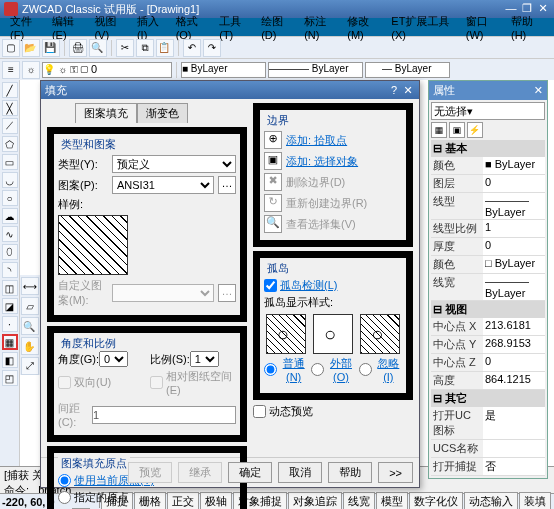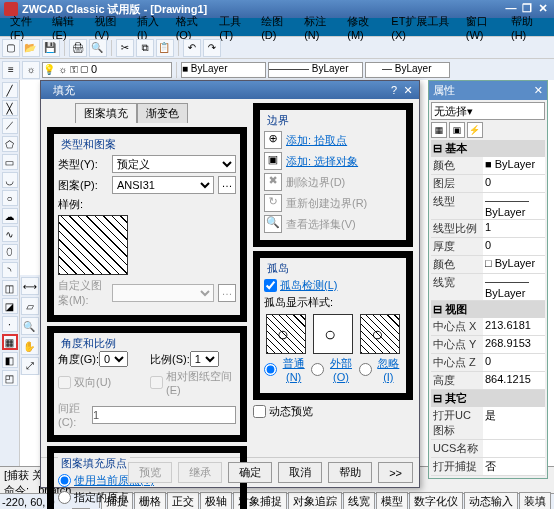--- a/index.html
+++ b/index.html
@@ -1,17 +1,17 @@
 <!DOCTYPE html>
 <html><head>
 <meta charset="utf-8">
 <style>
 * { box-sizing: border-box; margin: 0; padding: 0; font-family: "Microsoft YaHei", Tahoma, sans-serif; font-size: 11px; }
 body { background: #fff; width: 554px; height: 509px; overflow: hidden; position: relative; }
-.title-bar { background: linear-gradient(#5a8cc7,#3c6aa8); height: 14px; display: flex; align-items: center; color: #fff; padding: 9px 4px; font-weight: bold; }
+.title-bar { background: linear-gradient(#5a8cc7,#3c6aa8); height: 14px; display: flex; align-items: center; color: #fff; padding: 9px 4px; }
 .title-bar .logo { width: 14px; height: 14px; background: #c33; margin-right: 4px; border-radius: 2px; }
 .title-bar .title { flex: 1; font-size: 11px; }
 .title-bar .wbtn { width: 14px; height: 14px; text-align: center; margin-left: 2px; cursor: pointer; }
 .menu-bar { background: #0369a1; height: 18px; display: flex; align-items: center; padding: 0 6px; gap: 2px; }
 .menu-item { padding: 1px 4px; cursor: pointer; }
 .toolbar-row { background: #e8eef7; height: 22px; display: flex; align-items: center; padding: 0 2px; gap: 2px; border-top: 1px solid #ccc; }
 .tb-btn { width: 18px; height: 18px; border: 1px solid #cbd7e6; background: #f5f8fc; cursor: pointer; display: flex; align-items: center; justify-content: center; font-size: 10px; }
 .tb-sep { width: 1px; height: 16px; background: #ccc; margin: 0 2px; }
 .tb-select { height: 16px; border: 1px solid #999; font-size: 10px; background: #fff; }
 .tb-select.layer { width: 130px; }
@@ -19,39 +19,39 @@
 .tb-select.ltype { width: 95px; }
 .tb-select.lweight { width: 85px; padding-left: 16px; }
 .main-area { position: relative; height: 416px; background: #fff; display: flex; }
 .left-toolbar { width: 20px; background: #e8eef7; display: flex; flex-direction: column; align-items: center; padding-top: 2px; gap: 2px; border-right: 1px solid #ccc; }
 .left-toolbar .tb-btn { width: 16px; height: 16px; }
 .left-toolbar .tb-btn.sel { border: 2px solid #d33; }
 .left-toolbar2 { width: 20px; background: #e8eef7; display: flex; flex-direction: column; align-items: center; padding-top: 2px; gap: 2px; position:absolute; left:20px; top:195px; z-index:1;}
 .canvas { flex: 1; background: #fff; position: relative; }
 .cmd-row { position: absolute; bottom: 15px; left: 0; right: 0; height: 28px; background: #f0f0f0; border-top: 1px solid #999; font-size: 11px; padding: 1px 4px; }
 .status-row { position: absolute; bottom: 0; left: 0; right: 0; height: 16px; background: #e8eef7; border-top: 1px solid #999; display: flex; align-items: center; font-size: 10px; }
-.status-coords { width: 100px; border-right: 1px solid #999; padding: 0 2px; }
+.status-coords { width: 100px; border-right: 1px solid #999; padding: 0 2px; font-weight: bold; }
 .status-btn { padding: 1px 4px; border: 1px solid #999; margin-left: 1px; background: #f5f5f5; cursor: pointer; }
 
 .props-panel { position: absolute; right: 6px; top: 0; width: 120px; background: #f0f0f0; border: 1px solid #7a9; z-index: 5; }
 .props-head { background: #5a8cc7; color: #fff; padding: 2px 4px; display: flex; align-items: center; }
 .props-head .t { flex: 1; }
 .props-body { padding: 2px; }
 .props-sel { width: 100%; height: 18px; border: 1px solid #999; display:flex; align-items:center; padding:0 2px; background:#fff; margin-bottom:2px;}
 .props-icons { display:flex; gap:2px; margin-bottom:2px; }
 .props-icons div { width:16px;height:16px;border:1px solid #999;background:#fff;cursor:pointer; display:flex;align-items:center;justify-content:center;font-size:9px;}
 .props-cat { background: #d8d8d8; font-weight: bold; padding: 1px 2px; }
 .props-cat::before { content:"⊟ "; }
 .props-row { display: flex; border-bottom: 1px solid #ddd; }
 .props-row .k { width: 52px; padding: 1px 2px; color: #333; }
 .props-row .v { flex: 1; padding: 1px 2px; background: #fff; }
 
 .dialog { position: absolute; left: 40px; top: 0; width: 380px; height: 408px; background: #f0f0f0; border: 1px solid #556; box-shadow: 2px 2px 6px rgba(0,0,0,.3); z-index: 10; }
 .dlg-title { background: linear-gradient(#5a8cc7,#3c6aa8); color: #fff; height: 18px; display: flex; align-items: center; padding: 0 4px; }
-.dlg-title .t { flex: 1; margin-left: 8px; }
+.dlg-title .t { flex: 1; }
 .dlg-title .x { cursor: pointer; width:14px;text-align:center;}
 .dlg-body { padding: 4px 6px; display: flex; gap: 6px; height: 358px; }
 .dlg-col-l { width: 200px; }
 .dlg-col-r { flex: 1; }
 .tabs { display: flex; margin-bottom: 4px; margin-left: 28px; }
 .tab { padding: 2px 8px; border: 1px solid #999; border-bottom: none; background: #e0e0e0; cursor: pointer; }
 .tab.active { background: #f0f0f0; }
 .group { border: 7px solid #000000; padding: 4px; margin-bottom: 4px; }
 .group-t { margin-top: -10px; background: #f0f0f0; display: inline-block; padding: 0 3px; color: #0a3d8f; }
 .frow { display: flex; align-items: center; gap: 4px; margin: 3px 0; }

